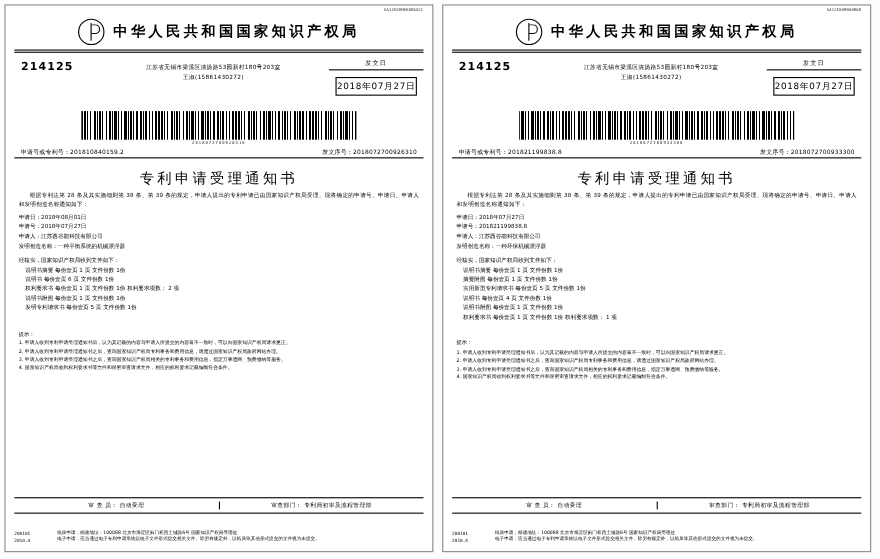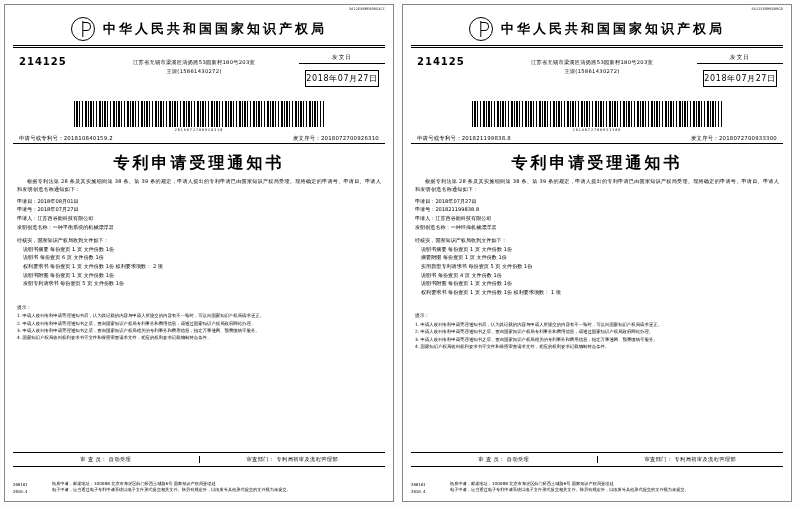--- a/index.html
+++ b/index.html
@@ -162,22 +162,22 @@
   .numbers-row {
     display: flex;
     justify-content: space-between;
     margin-top: 3px;
     font-size: 5.4px;
     padding: 0 6px;
     letter-spacing: 0.2px;
   }
   .doc-title {
     text-align: center;
-    font-size: 16px;
-    font-weight: bold;
+    font-size: 13px;
+    font-weight: normal;
     letter-spacing: 3px;
     margin-top: 9px;
     margin-bottom: 3px;
   }
   .body-text {
     font-size: 5.1px;
     line-height: 8.4px;
     letter-spacing: 0.2px;
     padding: 0 4px;
     text-align: justify;

